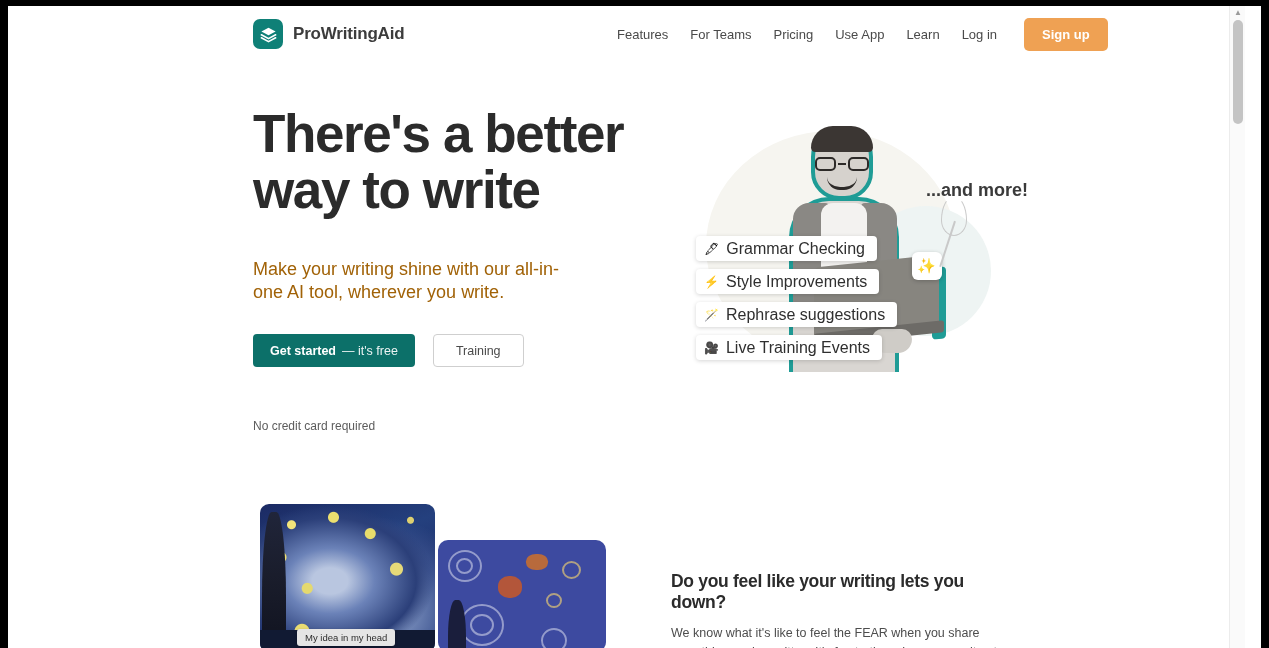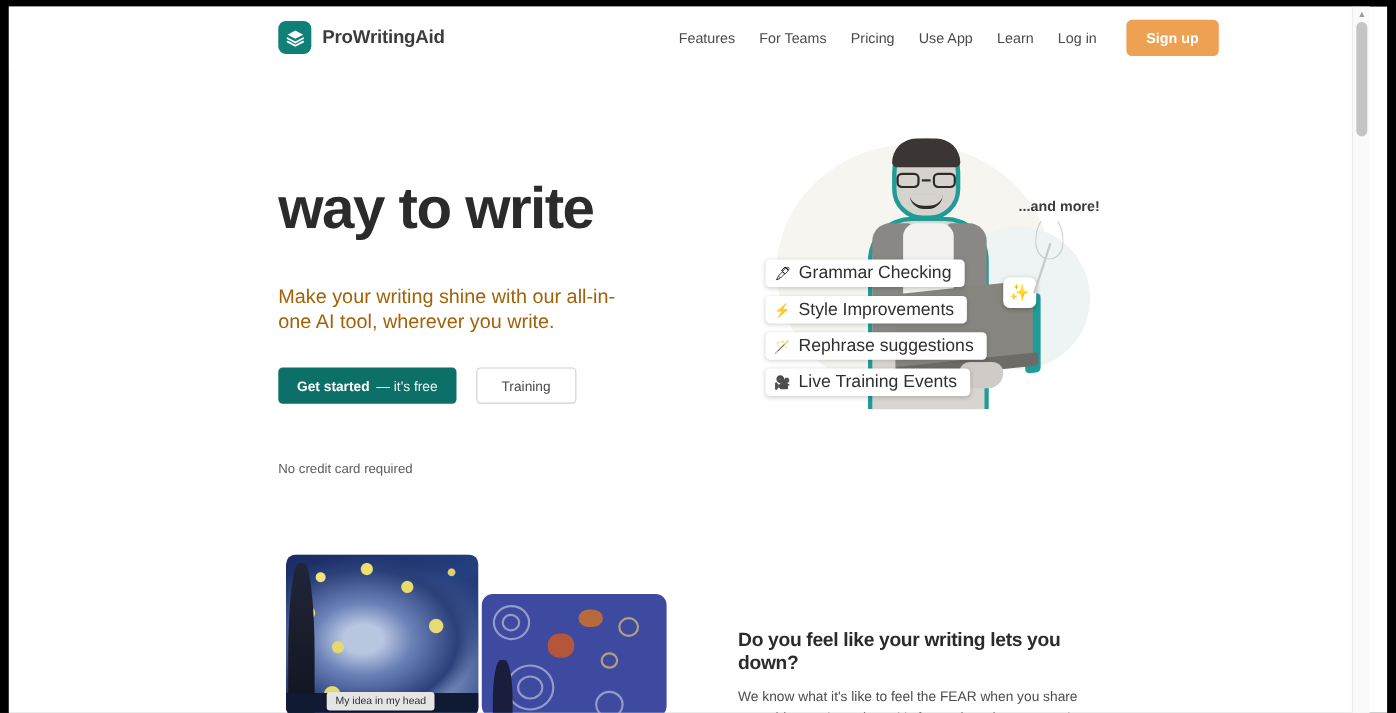--- a/index.html
+++ b/index.html
@@ -330,21 +330,21 @@
     display: flex;
     align-items: center;
     justify-content: center;
     font-size: 15px;
   }
 
   
   .and-more {
     position: absolute;
     left: 250px; top: 79px;
-    font-size: 13px;
+    font-size: 18px;
     color: #3a3a3a;
     font-weight: bold;
     white-space: nowrap;
   }
   .and-more-curve {
     position: absolute;
     left: 265px; top: 95px;
     width: 26px; height: 40px;
     border: 1.5px solid #c9c9c9;
     border-radius: 50% 50% 50% 50%/ 60% 60% 40% 40%;
@@ -507,21 +507,21 @@
         <a href="#">Pricing</a>
         <a href="#">Use App</a>
         <a href="#">Learn</a>
         <a href="#">Log in</a>
         <button class="signup-btn">Sign up</button>
       </nav>
     </div>
 
     <div class="hero-left">
       <h1 class="hero-title">
-        <br>
+        <span>There's a better</span><br>
         <span>way to write</span>
       </h1>
       <p class="hero-sub">Make your writing shine with our all-in-one AI tool, wherever you write.</p>
 
       <div class="hero-cta">
         <button class="btn-primary">
           <span class="bp-main">Get started</span>
           <span class="bp-sub">— it's free</span>
         </button>
         <button class="btn-secondary">Training</button>

